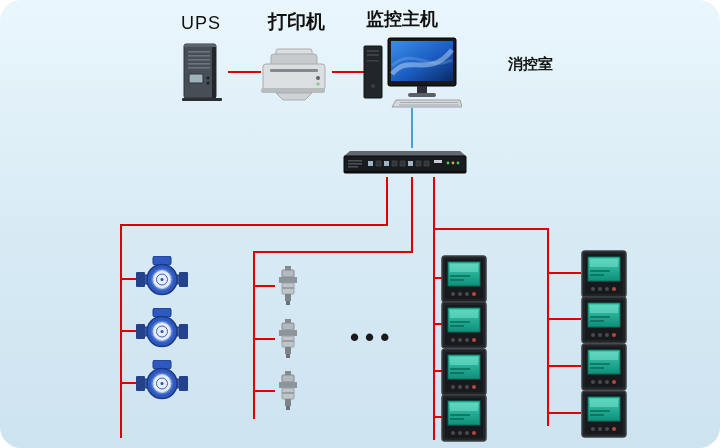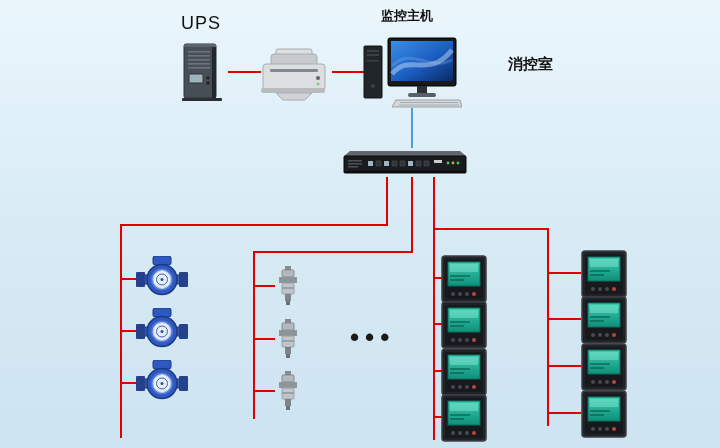--- a/index.html
+++ b/index.html
@@ -3,25 +3,26 @@
 <meta charset="utf-8">
 <style>
   html,body{margin:0;padding:0;}
   .stage{
     position:relative;
     width:720px;height:448px;
     background:linear-gradient(180deg,#eaf6fc 0%, #d8ebf5 50%, #cde3f0 100%);
     overflow:hidden;
     font-family:"Liberation Sans","DejaVu Sans",sans-serif;
     color:#111;
+    border-radius:21px;
   }
   .label{position:absolute;white-space:nowrap;}
   .t-ups{left:181px;top:13px;font-size:18px;font-weight:500;letter-spacing:1px;}
   .t-printer{left:268px;top:9px;font-size:19px;font-weight:600;}
-  .t-host{left:381px;top:7px;font-size:13px;font-weight:600;font-family:Liberation Mono, monospace;}
+  .t-host{left:366px;top:7px;font-size:18px;font-weight:600;font-family:Liberation Mono, monospace;}
   .t-room{left:508px;top:55px;font-size:15px;font-weight:600;}
   .t-dots{left:350px;top:322px;font-size:26px;font-weight:700;letter-spacing:6px;color:#1a1a1a;}
 
   .hline,.vline{position:absolute;background:#e00000;}
   .hline{height:2px;}
   .vline{width:2px;}
   .blue{background:#4a9fd8;}
 
   .l-ups-prn{left:228px;top:71px;width:33px;}
   .l-prn-pc{left:332px;top:71px;width:36px;}
@@ -77,20 +78,21 @@
           <stop offset="1" stop-color="#0a2a63"></stop>
       </linearGradient>
       <linearGradient id="pscr" x1="0" y1="0" x2="0" y2="1">
         <stop offset="0" stop-color="#3bcdb0"></stop>
           <stop offset="1" stop-color="#0e8f7a"></stop>
       </linearGradient>
     </defs>
   </svg>
 
   <div class="label t-ups">UPS</div>
+  <div class="label t-printer">打印机</div>
   <div class="label t-host">监控主机</div>
   <div class="label t-room">消控室</div>
   <div class="label t-dots">•••</div>
 
   <div class="hline l-ups-prn"></div>
   <div class="hline l-prn-pc"></div>
   <div class="vline blue l-pc-sw"></div>
 
   <div class="vline l-dropA"></div>
   <div class="hline l-horA"></div>

